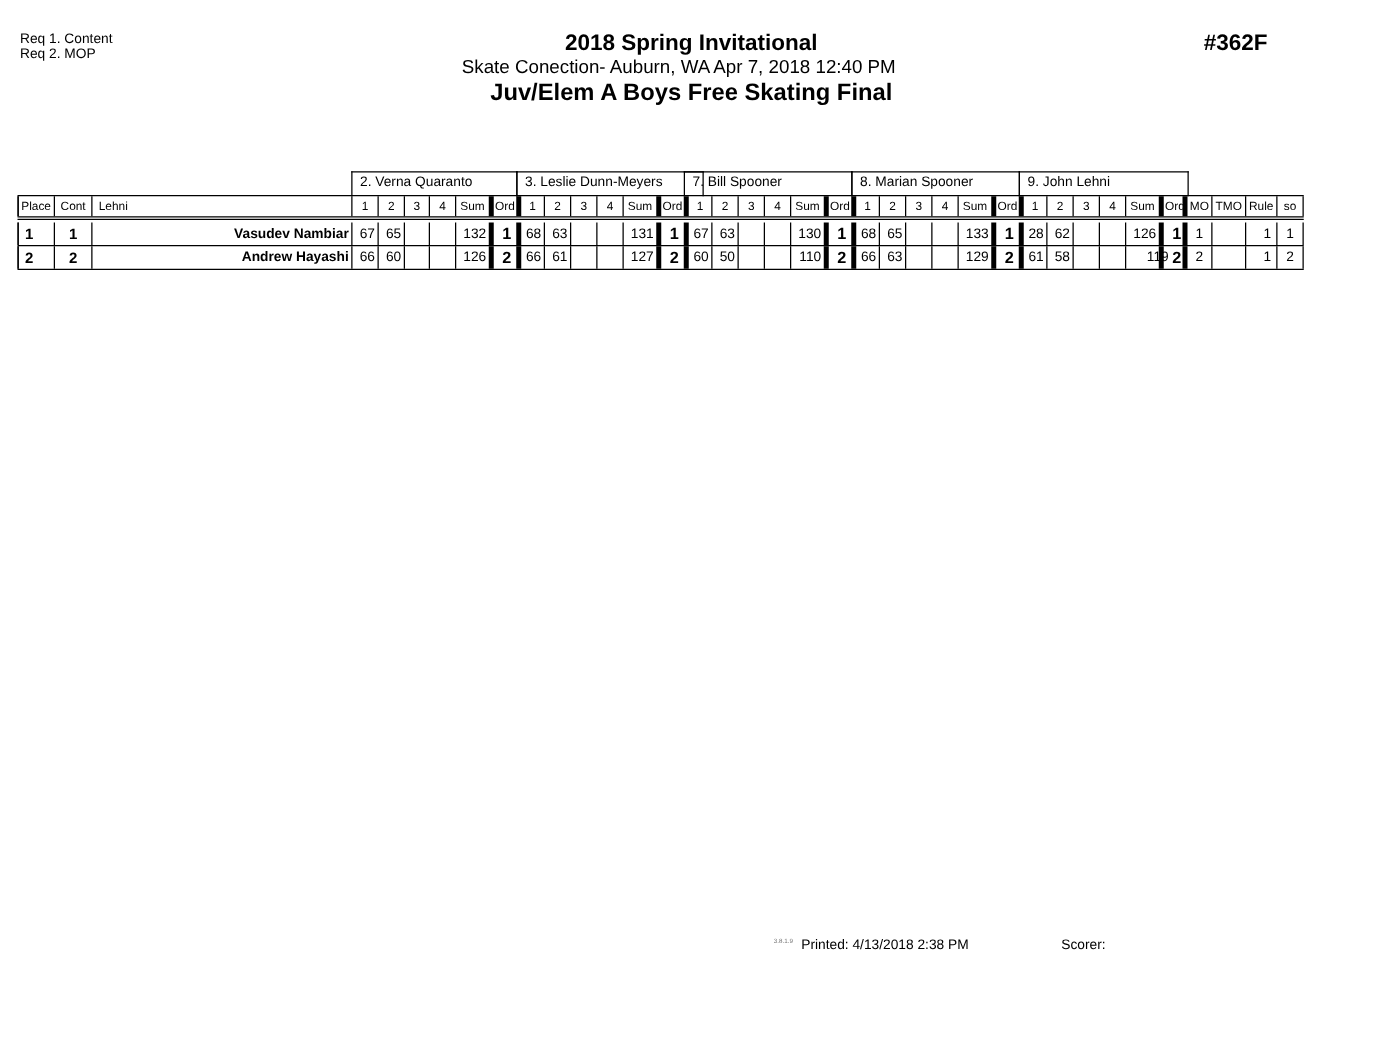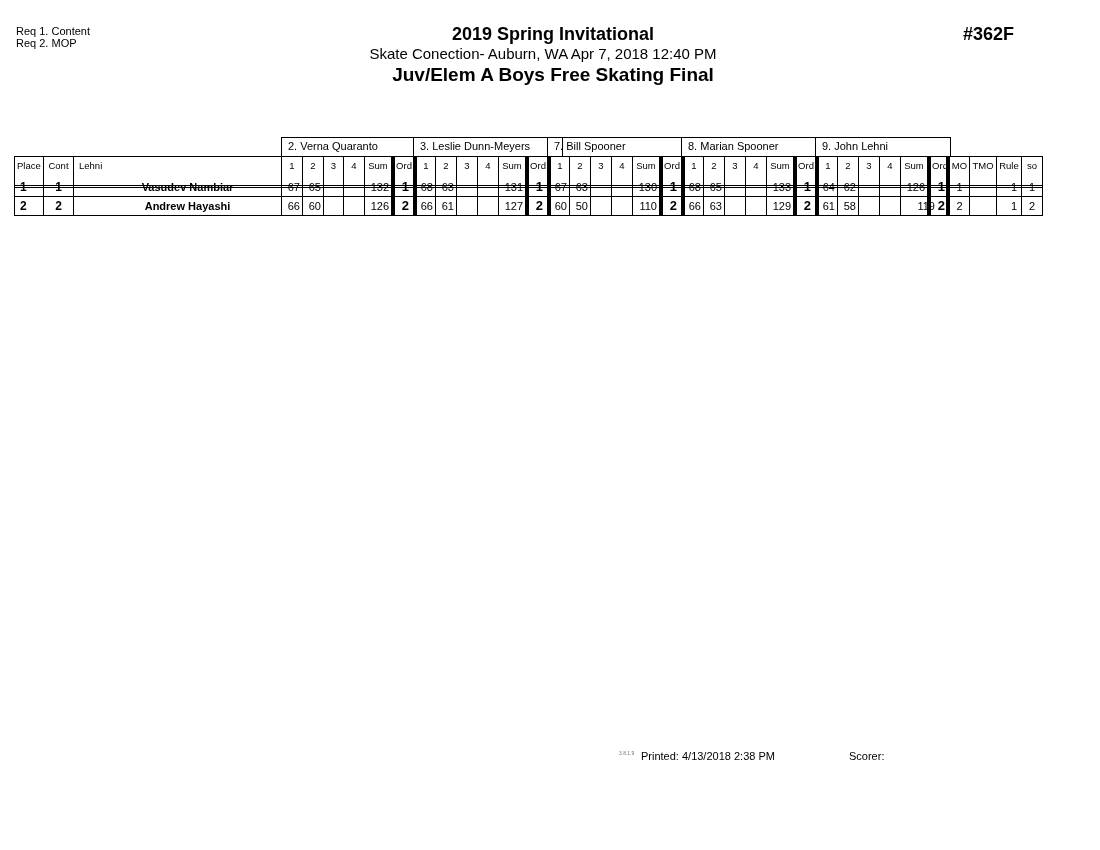--- a/index.html
+++ b/index.html
@@ -19,55 +19,55 @@
     .hdr-report { left: 345px; width: 400px; top: 90px; font-size: 17px; }
     .hdr-code { position: absolute; left: 963px; top: 24px; font-size: 18px; font-weight: bold; }
 
     
     .tbl { position: absolute; left: 14px; top: 137px; }
     .judge-head {
       position: absolute; top: 0; height: 20px; border: 1px solid #000; border-bottom: none;
       font-size: 11px; line-height: 17px; padding-left: 6px; white-space: nowrap;
     }
     .colrow {
-      position: absolute; top: 19px; height: 32px; left: 0;
+      position: absolute; top: 19px; height: 20px; left: 0;
       border-top: 1px solid #000; border-bottom: 3px double #000;
     }
     .cell {
       position: absolute; top: 0; height: 100%; font-size: 10px; line-height: 19px;
       border-left: 1px solid #000; white-space: nowrap; overflow: hidden;
     }
     .colrow .cell { font-size: 9.5px; text-align: center; line-height: 18px; }
     .datarow {
       position: absolute; left: 0; height: 19px; border-bottom: 1px solid #000;
     }
     .datarow .cell { font-size: 11px; line-height: 18px; text-align: right; padding-right: 2px; }
     .cell.thick { border-left: 4px solid #000; }
     .cell.c-left { text-align: left !important; padding-left: 5px; }
     .cell.c-center { text-align: center !important; padding-right: 0 !important; }
     .cell.bold { font-weight: bold; font-size: 12px !important; }
-    .cell.name { font-weight: bold; font-size: 11px !important; text-align: center; padding-left: 22px; }
+    .cell.name { font-weight: bold; font-size: 11px !important; text-align: right; padding-left: 22px; }
     .cell.ord { font-weight: bold; font-size: 13px !important; text-align: right; padding-right: 4px !important; }
     .end-border { position: absolute; top: 0; height: 100%; border-left: 1px solid #000; }
 
     .footer-ver { position: absolute; left: 619px; top: 750px; font-size: 5px; color: #777; }
     .footer-printed { position: absolute; left: 641px; top: 750px; font-size: 11px; white-space: nowrap; }
     .footer-scorer { position: absolute; left: 849px; top: 750px; font-size: 11px; }
   </style>
 </head>
 <body>
 
 <div class="page">
 
   <div class="req-list">
     <div>Req 1.  Content</div>
     <div>Req 2.  MOP</div>
   </div>
 
-  <div class="hdr hdr-event">2019 Spring Invitational</div>
+  <div class="hdr hdr-event">2018 Spring Invitational</div>
   <div class="hdr hdr-location">Skate Conection- Auburn, WA  Apr 7, 2018  12:40 PM</div>
   <div class="hdr hdr-category">Juv/Elem A Boys Free Skating Final</div>
   <div class="hdr-code">#362F</div>
 
   <div class="tbl">
 
     <div class="judge-head" style="left:267px;width:133px;">2.  Verna Quaranto</div>
     <div class="judge-head" style="left:399px;width:150px;">3.  Leslie Dunn-Meyers</div>
     <div class="judge-head" style="left:533px;width:135px;">7.  Bill Spooner</div>
     <div class="judge-head" style="left:667px;width:135px;">8.  Marian Spooner</div>
@@ -147,21 +147,21 @@
       <div class="cell" style="left:618px;width:27px;">130</div>
       <div class="cell thick ord" style="left:645px;width:22px;">1</div>
 
       <div class="cell thick" style="left:667px;width:22px;">68</div>
       <div class="cell" style="left:689px;width:21px;">65</div>
       <div class="cell" style="left:710px;width:21px;"></div>
       <div class="cell" style="left:731px;width:21px;"></div>
       <div class="cell" style="left:752px;width:27px;">133</div>
       <div class="cell thick ord" style="left:779px;width:22px;">1</div>
 
-      <div class="cell thick" style="left:801px;width:22px;">64</div>
+      <div class="cell thick" style="left:801px;width:22px;">28</div>
       <div class="cell" style="left:823px;width:21px;">62</div>
       <div class="cell" style="left:844px;width:21px;"></div>
       <div class="cell" style="left:865px;width:21px;"></div>
       <div class="cell" style="left:886px;width:27px;">126</div>
       <div class="cell thick ord" style="left:913px;width:22px;">1</div>
 
       <div class="cell thick c-center" style="left:932px;width:23px;">1</div>
       <div class="cell" style="left:955px;width:27px;"></div>
       <div class="cell" style="left:982px;width:25px;padding-right:4px;">1</div>
       <div class="cell c-center" style="left:1007px;width:21px;">1</div>

